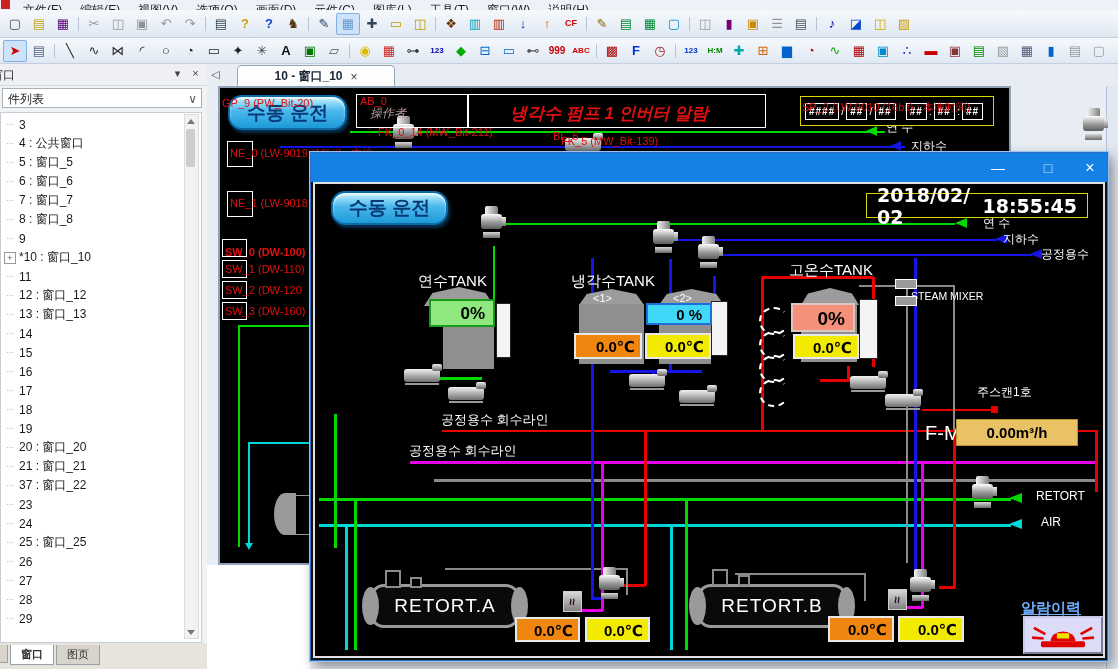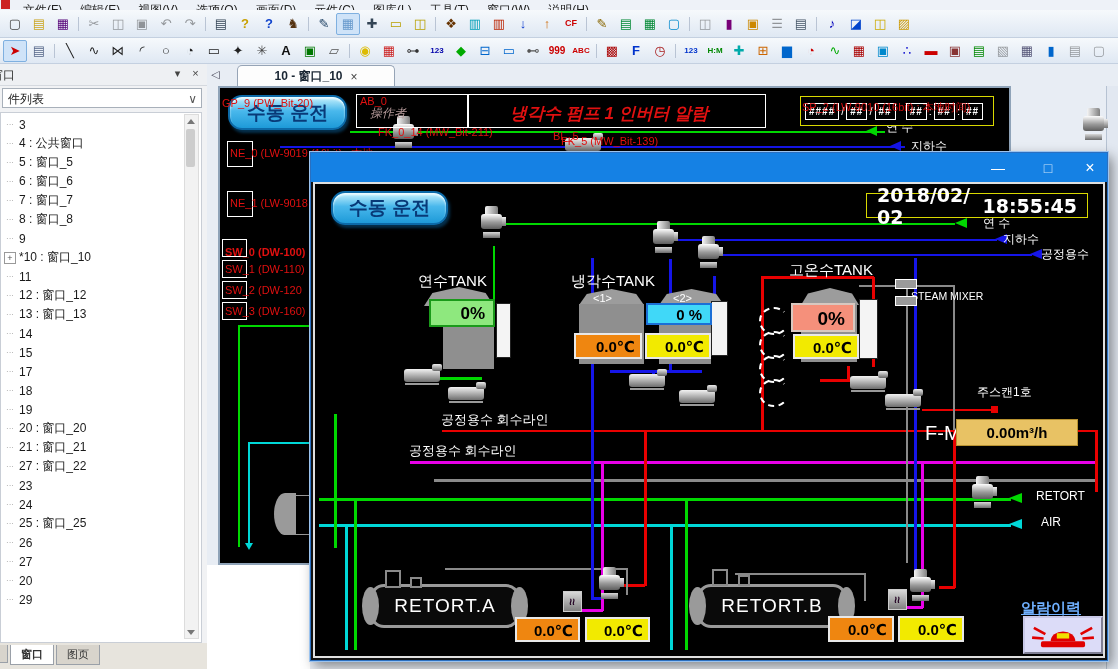--- a/index.html
+++ b/index.html
@@ -447,41 +447,45 @@
         <div class="tree-row" data-name="tree-item">
           <span class="dots" data-name="tree-expander"></span>
           <span class="tree-label" data-name="tree-item-label">14</span>
         </div>
         <div class="tree-row" data-name="tree-item">
           <span class="dots" data-name="tree-expander"></span>
           <span class="tree-label" data-name="tree-item-label">15</span>
         </div>
         <div class="tree-row" data-name="tree-item">
           <span class="dots" data-name="tree-expander"></span>
+          <span class="tree-label" data-name="tree-item-label">16</span>
+        </div>
+        <div class="tree-row" data-name="tree-item">
+          <span class="dots" data-name="tree-expander"></span>
           <span class="tree-label" data-name="tree-item-label">17</span>
         </div>
         <div class="tree-row" data-name="tree-item">
           <span class="dots" data-name="tree-expander"></span>
           <span class="tree-label" data-name="tree-item-label">18</span>
         </div>
         <div class="tree-row" data-name="tree-item">
           <span class="dots" data-name="tree-expander"></span>
           <span class="tree-label" data-name="tree-item-label">19</span>
         </div>
         <div class="tree-row" data-name="tree-item">
           <span class="dots" data-name="tree-expander"></span>
           <span class="tree-label" data-name="tree-item-label">20 : 窗口_20</span>
         </div>
         <div class="tree-row" data-name="tree-item">
           <span class="dots" data-name="tree-expander"></span>
           <span class="tree-label" data-name="tree-item-label">21 : 窗口_21</span>
         </div>
         <div class="tree-row" data-name="tree-item">
           <span class="dots" data-name="tree-expander"></span>
-          <span class="tree-label" data-name="tree-item-label">27 : 窗口_22</span>
+          <span class="tree-label" data-name="tree-item-label">37 : 窗口_22</span>
         </div>
         <div class="tree-row" data-name="tree-item">
           <span class="dots" data-name="tree-expander"></span>
           <span class="tree-label" data-name="tree-item-label">23</span>
         </div>
         <div class="tree-row" data-name="tree-item">
           <span class="dots" data-name="tree-expander"></span>
           <span class="tree-label" data-name="tree-item-label">24</span>
         </div>
         <div class="tree-row" data-name="tree-item">
@@ -491,21 +495,21 @@
         <div class="tree-row" data-name="tree-item">
           <span class="dots" data-name="tree-expander"></span>
           <span class="tree-label" data-name="tree-item-label">26</span>
         </div>
         <div class="tree-row" data-name="tree-item">
           <span class="dots" data-name="tree-expander"></span>
           <span class="tree-label" data-name="tree-item-label">27</span>
         </div>
         <div class="tree-row" data-name="tree-item">
           <span class="dots" data-name="tree-expander"></span>
-          <span class="tree-label" data-name="tree-item-label">20</span>
+          <span class="tree-label" data-name="tree-item-label">28</span>
         </div>
         <div class="tree-row" data-name="tree-item">
           <span class="dots" data-name="tree-expander"></span>
           <span class="tree-label" data-name="tree-item-label">29</span>
         </div>
     </div>
     <div class="sb" data-name="tree-scrollbar">
       <span class="ar" style="top:0;" data-name="scroll-up-icon">
           <i class="tri-up"></i>
         </span>

